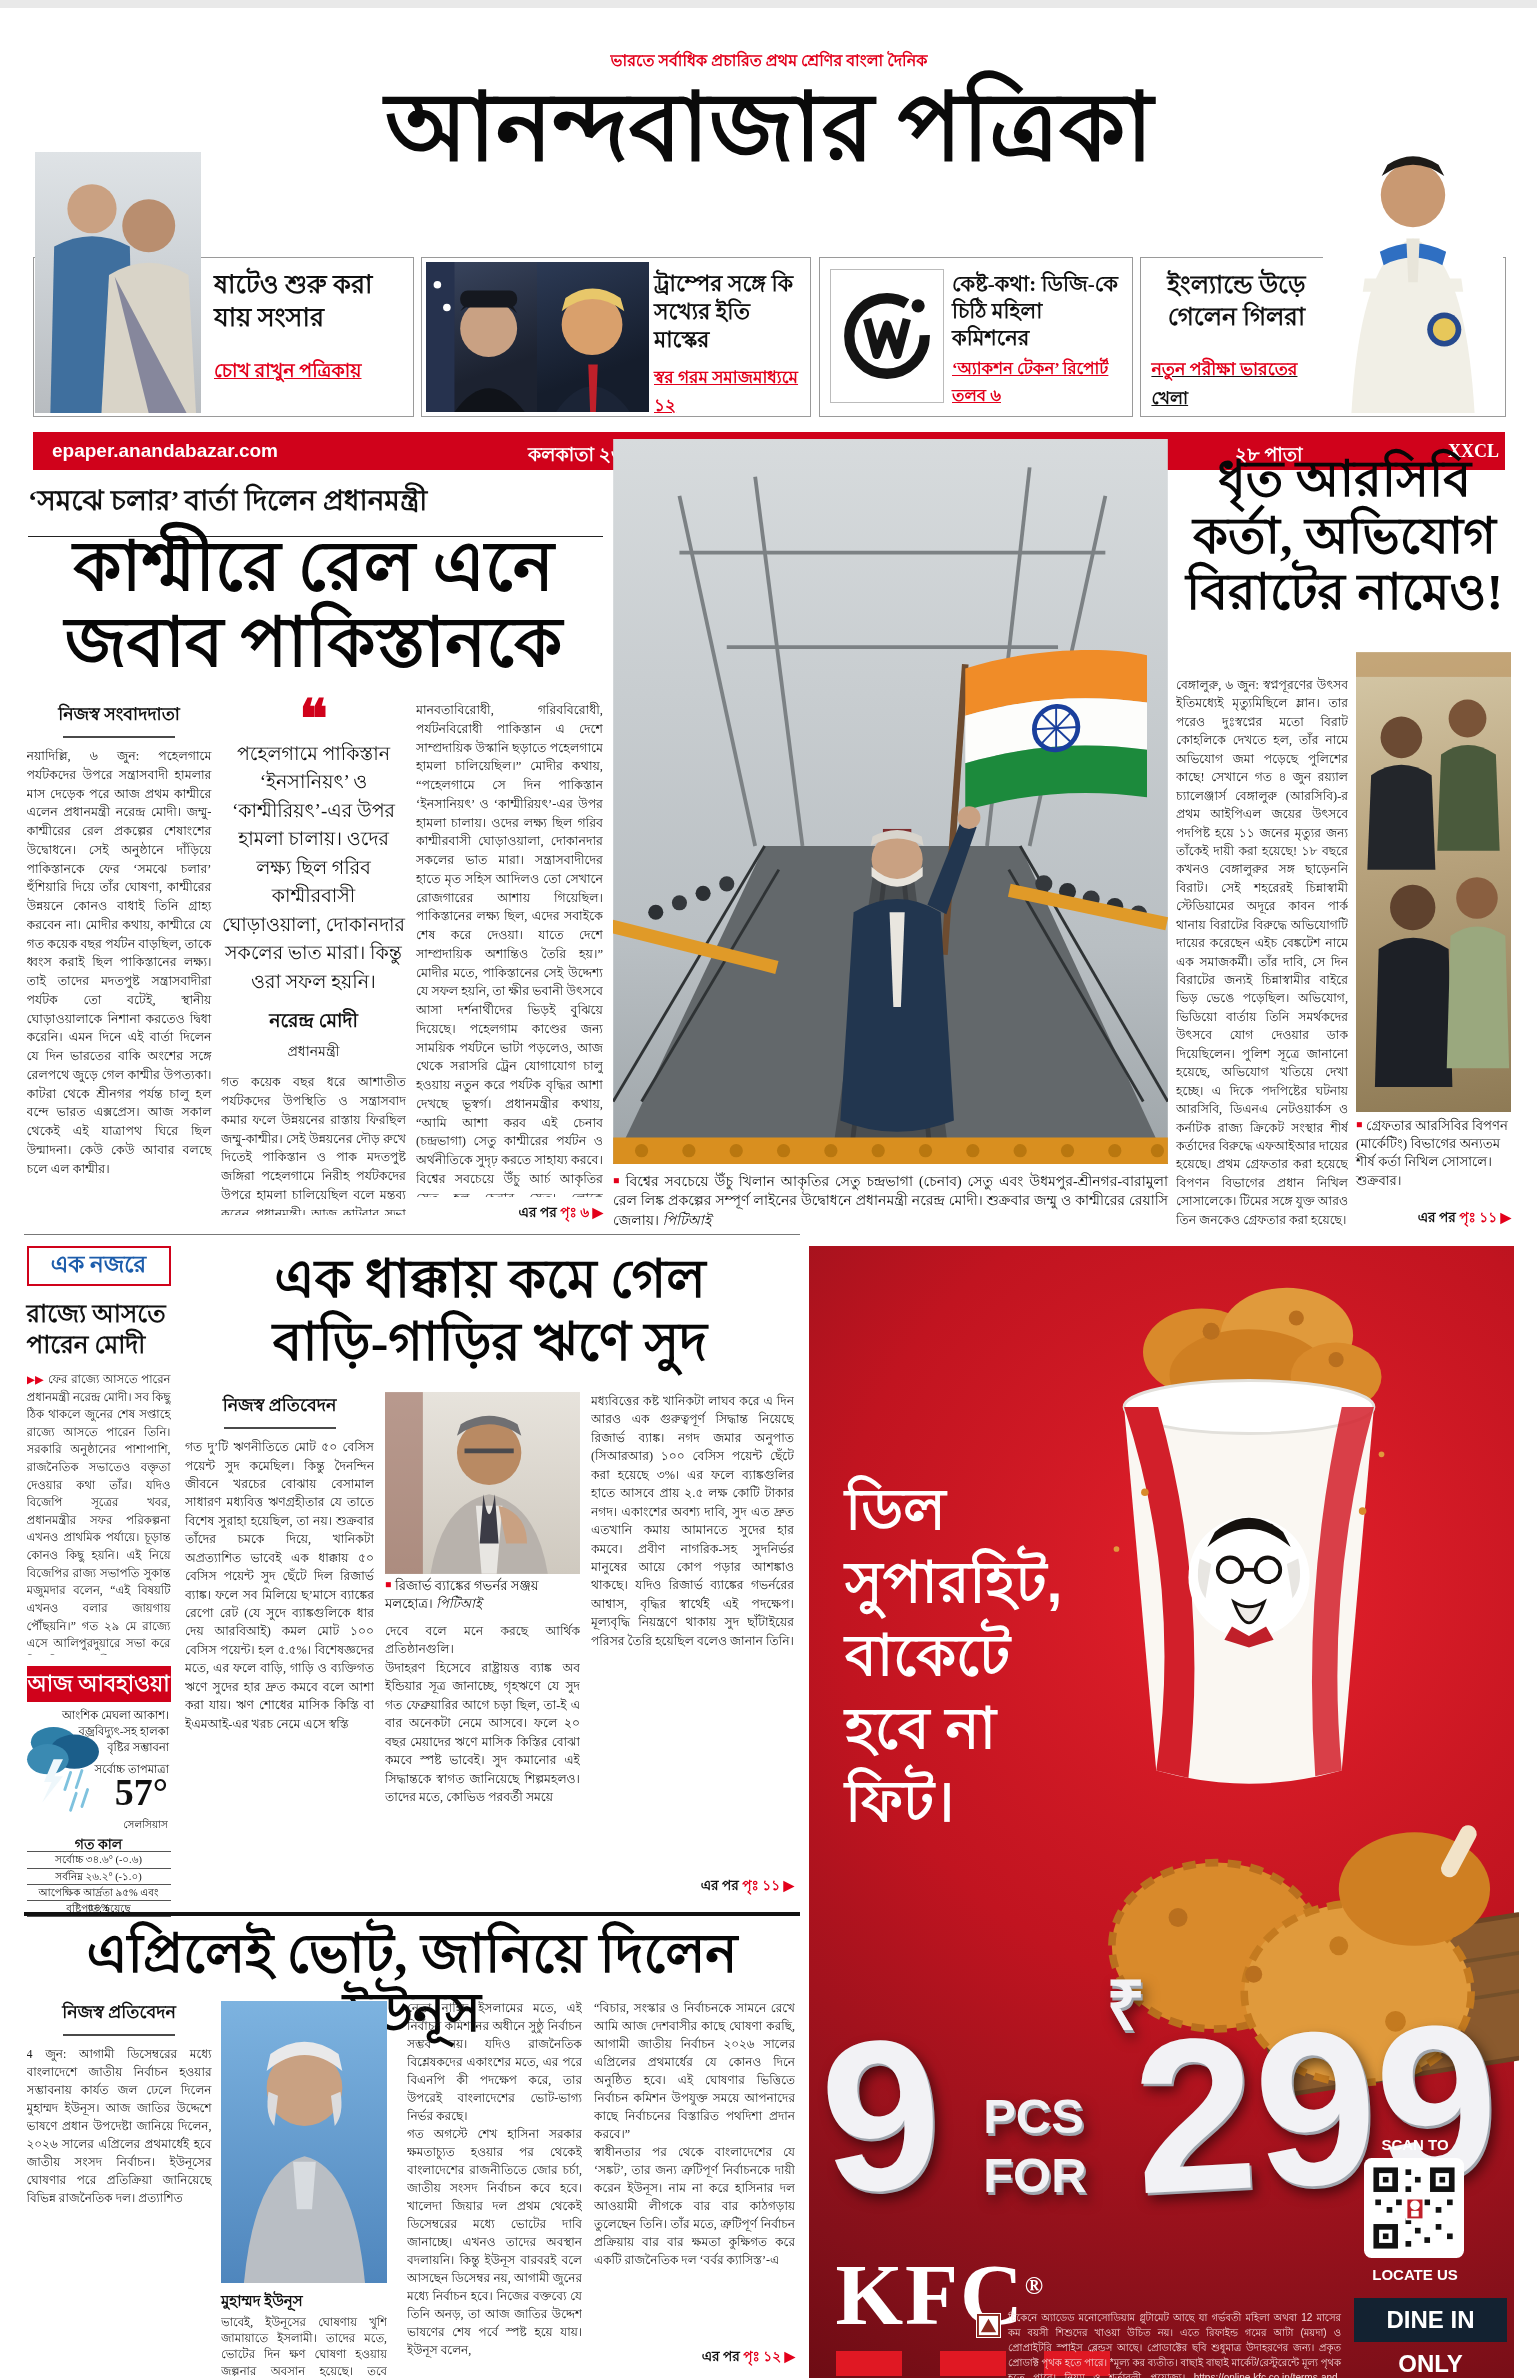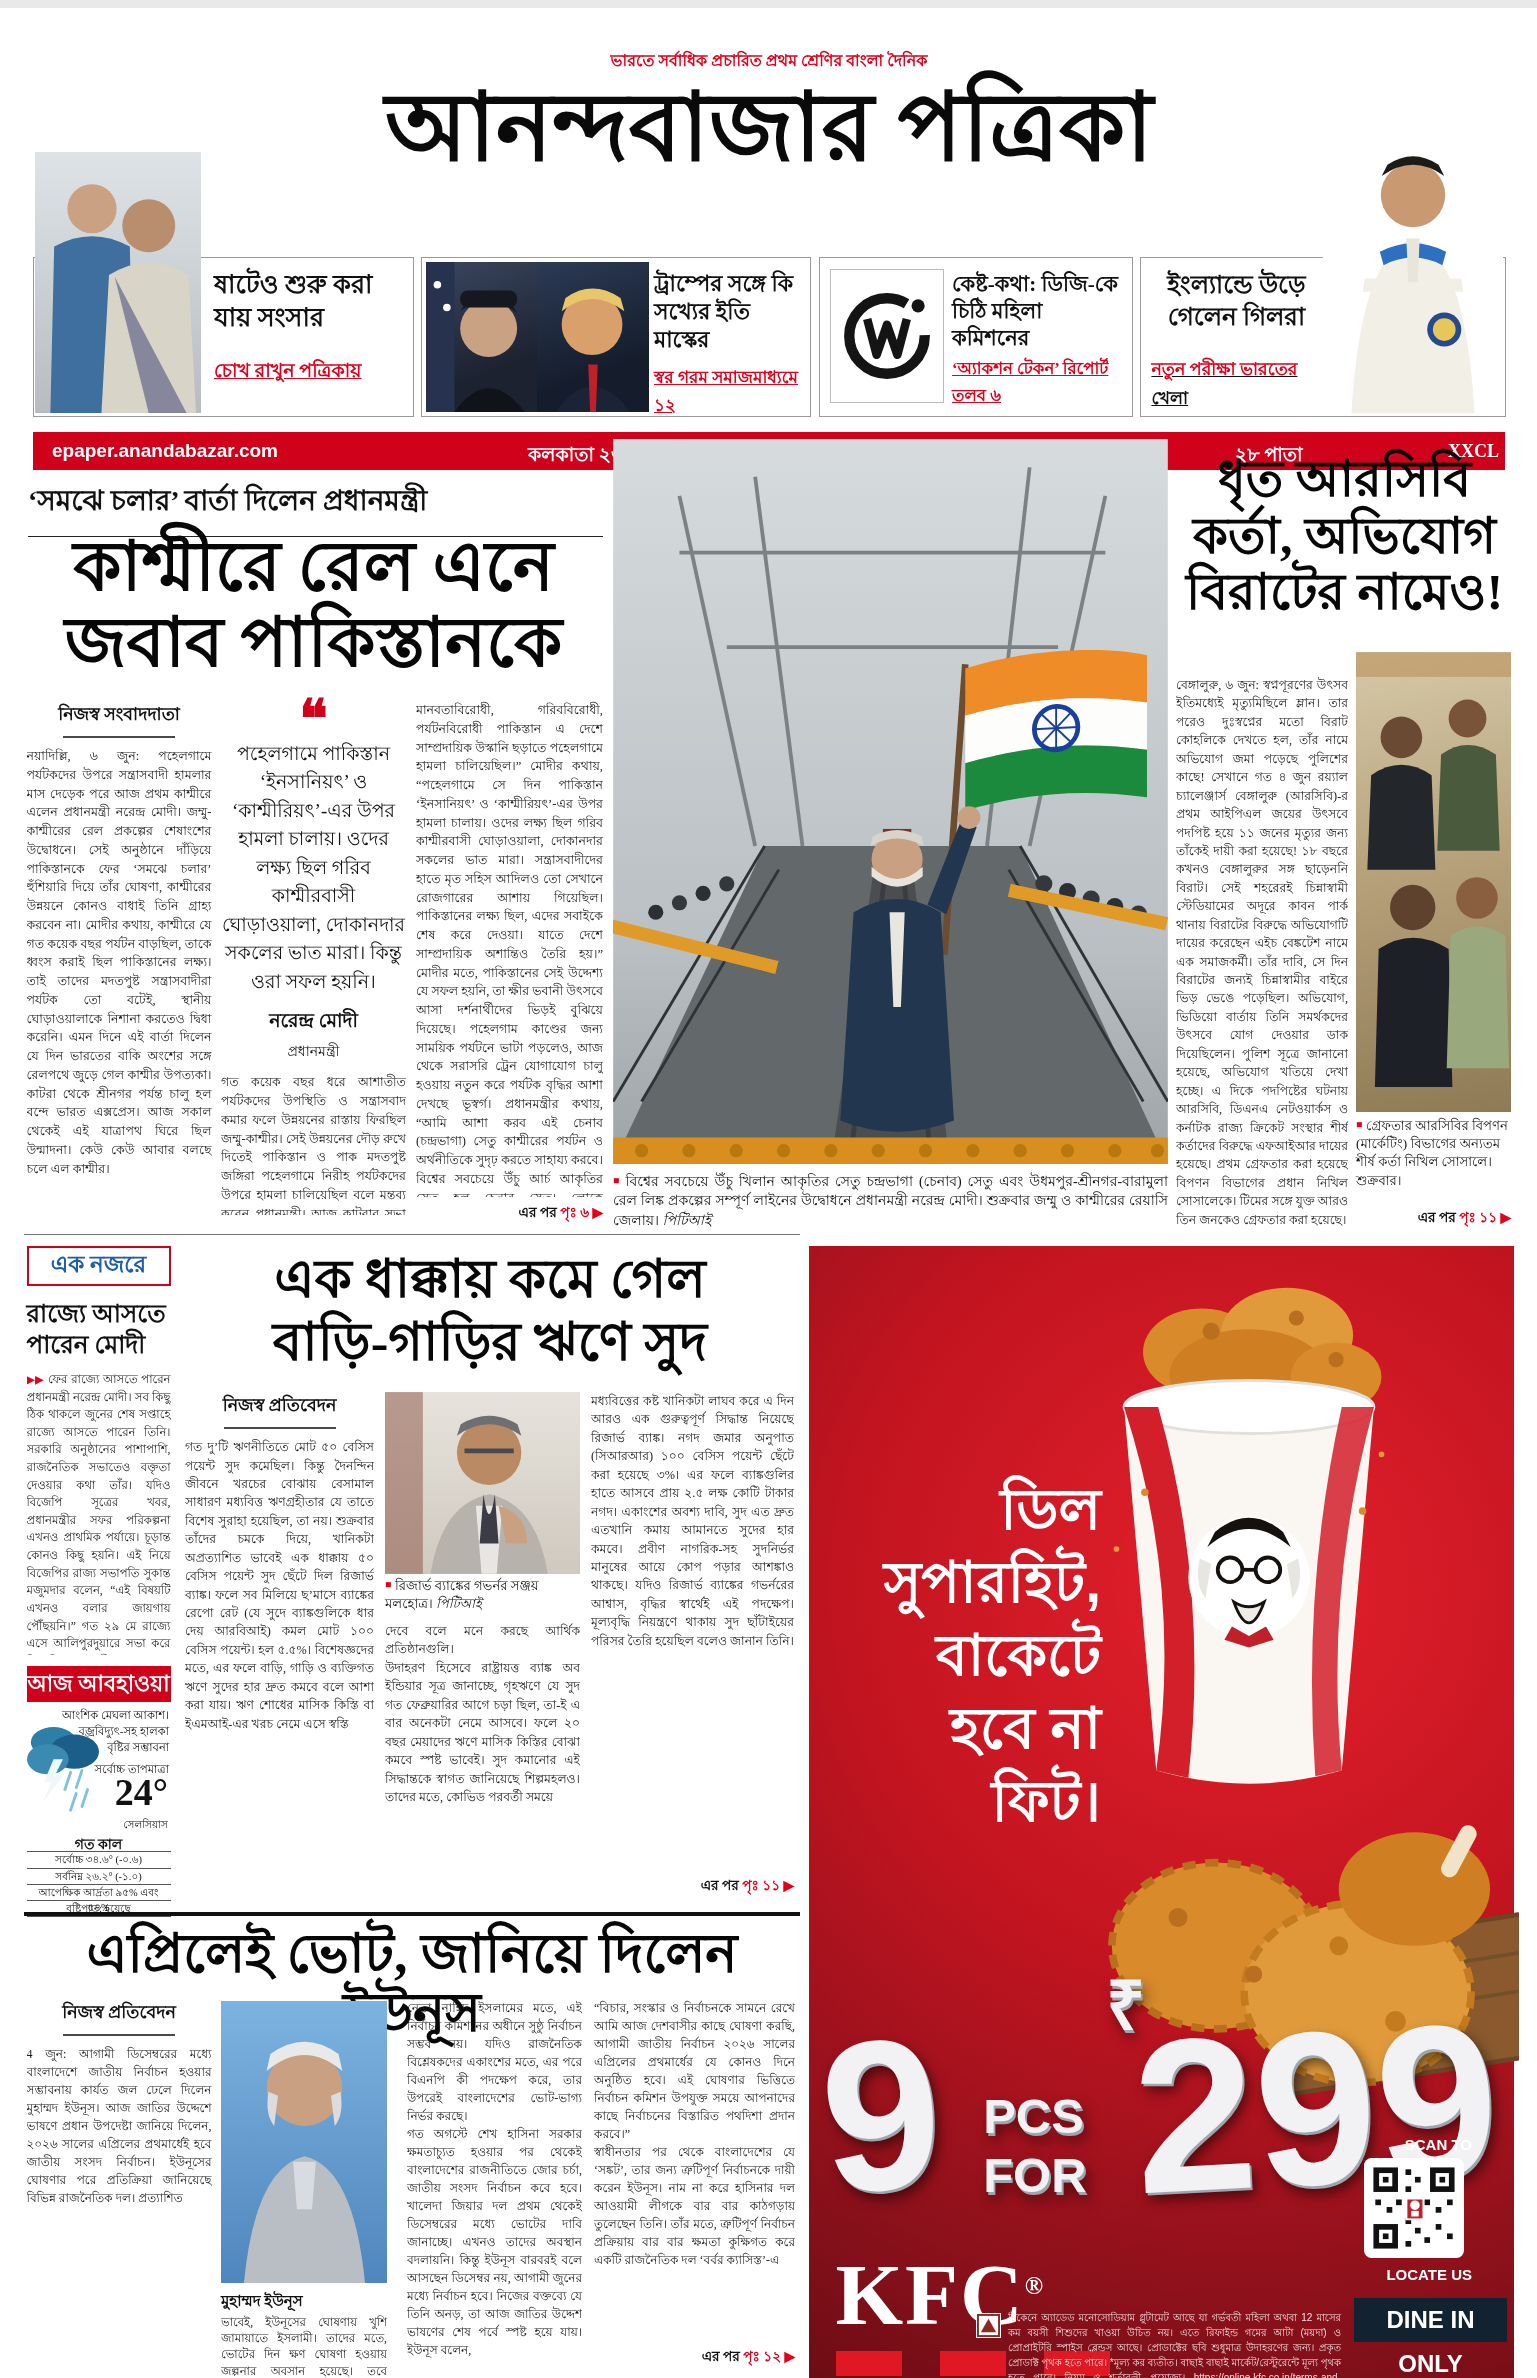--- a/index.html
+++ b/index.html
@@ -21,21 +21,21 @@
   .sq{color:#e3001b;font-size:10.4px;vertical-align:1.9px;margin-right:3.8px;}
   .teaser-title{font-weight:700;line-height:1.28;}
   .teaser-note{font-weight:700;text-decoration:underline;}
   .photo{overflow:hidden;}
   .credit{font-style:italic;}
   .wrow{font-size:10.4px;line-height:1.45;text-align:center;border-top:0.9px solid #555;}
   
   #datebar{background:#d0021b;color:#fff;}
   
   #kfc{background:radial-gradient(circle at 62% 30%, #e4202b 0%, #c11420 45%, #83101a 85%, #6d0c14 100%);}
-  .kfc-white{color:#fff;text-align:right;}
+  .kfc-white{color:#fff;}
   .silver{color:#f2f2f5;text-shadow:1.9px 2.8px 0 #9fa5ad, 4.7px 7.6px 13.2px rgba(0,0,0,.55);}
   .dine{background:#132231;color:#fff;font-family:"Liberation Sans",sans-serif;font-weight:700;}
   .finep{color:#f6dcdc;font-family:"Liberation Sans",sans-serif;}
 </style>
 </head>
 <body>
 
 <div id="page">
 
   <div class="abs red bold center" style="left:0;top:40px;width:1538px;font-size:16px;">ভারতে সর্বাধিক প্রচারিত প্রথম শ্রেণির বাংলা দৈনিক</div>
@@ -285,21 +285,21 @@
           <line x1="60" y1="64" x2="54" y2="82"></line>
         <line x1="54" y1="88" x2="48" y2="106"></line>
           <line x1="66" y1="84" x2="60" y2="102"></line>
       </g>
     </svg>
   </div>
   <div class="abs right pre" style="left:59px;top:1700px;width:110px;font-size:11.4px;line-height:1.4;">আংশিক মেঘলা আকাশ।
 বজ্রবিদ্যুৎ-সহ হালকা
 বৃষ্টির সম্ভাবনা</div>
   <div class="abs right" style="left:74px;top:1753px;width:95px;font-size:11.4px;">সর্বোচ্চ তাপমাত্রা</div>
-  <div class="abs right bold" style="left:87px;top:1764px;width:81px;font-size:38px;line-height:1.1;">24°</div>
+  <div class="abs right bold" style="left:87px;top:1764px;width:81px;font-size:38px;line-height:1.1;">57°</div>
   <div class="abs right" style="left:102px;top:1809px;width:66px;font-size:10.4px;">সেলসিয়াস</div>
   <div class="abs center bold" style="left:26.5px;top:1825px;width:144px;font-size:14px;">গত কাল</div>
   <div class="abs wrow" style="left:26.5px;top:1843px;width:144px;">সর্বোচ্চ ৩৪.৬° (-০.৬)</div>
   <div class="abs wrow" style="left:26.5px;top:1860px;width:144px;">সর্বনিম্ন ২৬.২° (-১.০)</div>
   <div class="abs wrow" style="left:26.5px;top:1876px;width:144px;">আপেক্ষিক আর্দ্রতা ৯৫% এবং ৫৪%</div>
   <div class="abs wrow" style="left:26.5px;top:1892px;width:144px;border-bottom:0.9px solid #555;">বৃষ্টিপাত: হয়েছে</div>
 
   <div class="abs bold center pre" style="left:185px;top:1240px;width:610px;font-size:53px;line-height:1.18;color:#070707;">এক ধাক্কায় কমে গেল
 বাড়ি-গাড়ির ঋণে সুদ</div>
   <div class="abs" style="left:185px;top:1384px;width:189px;height:511px;">

